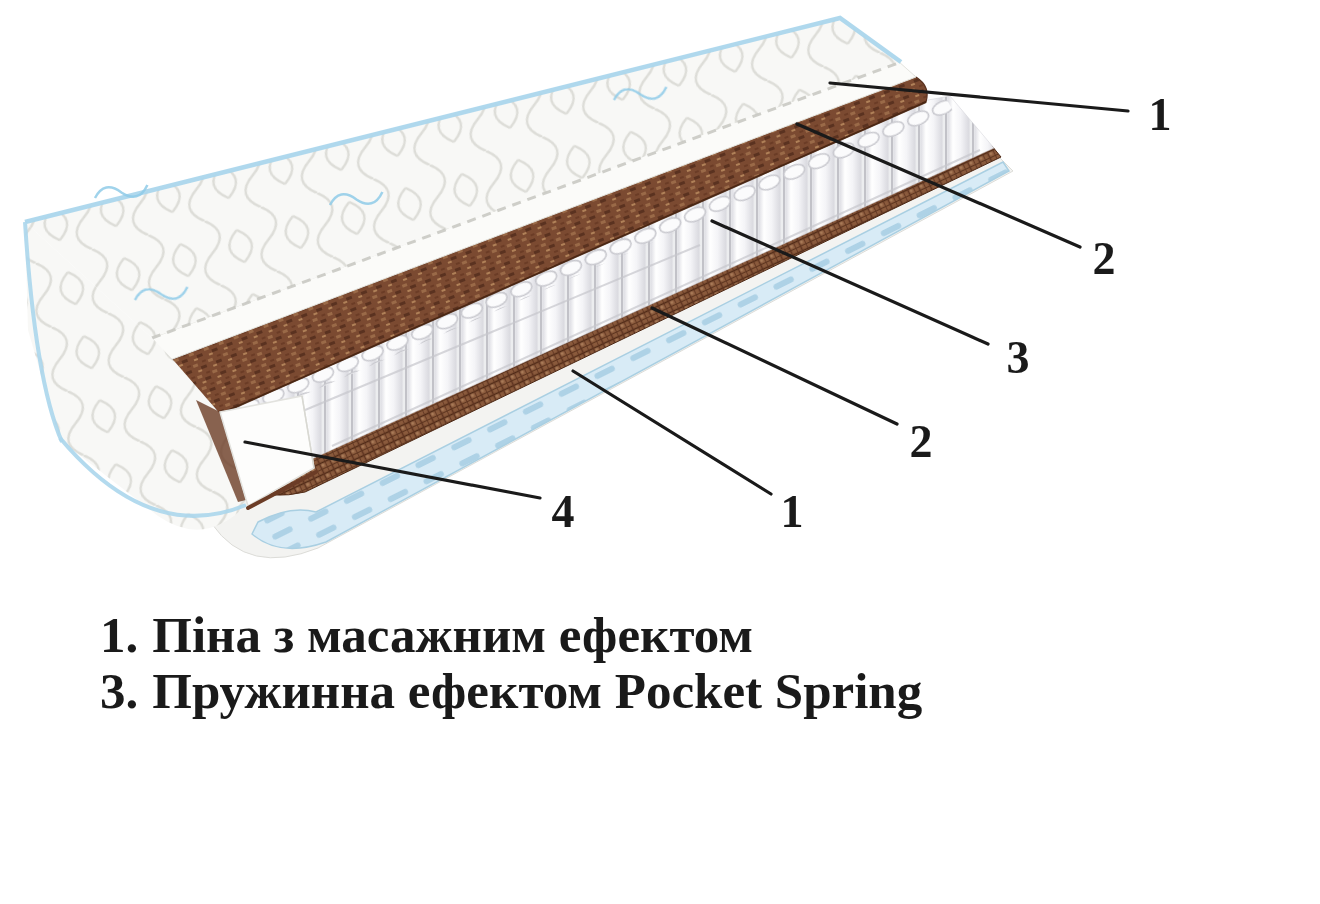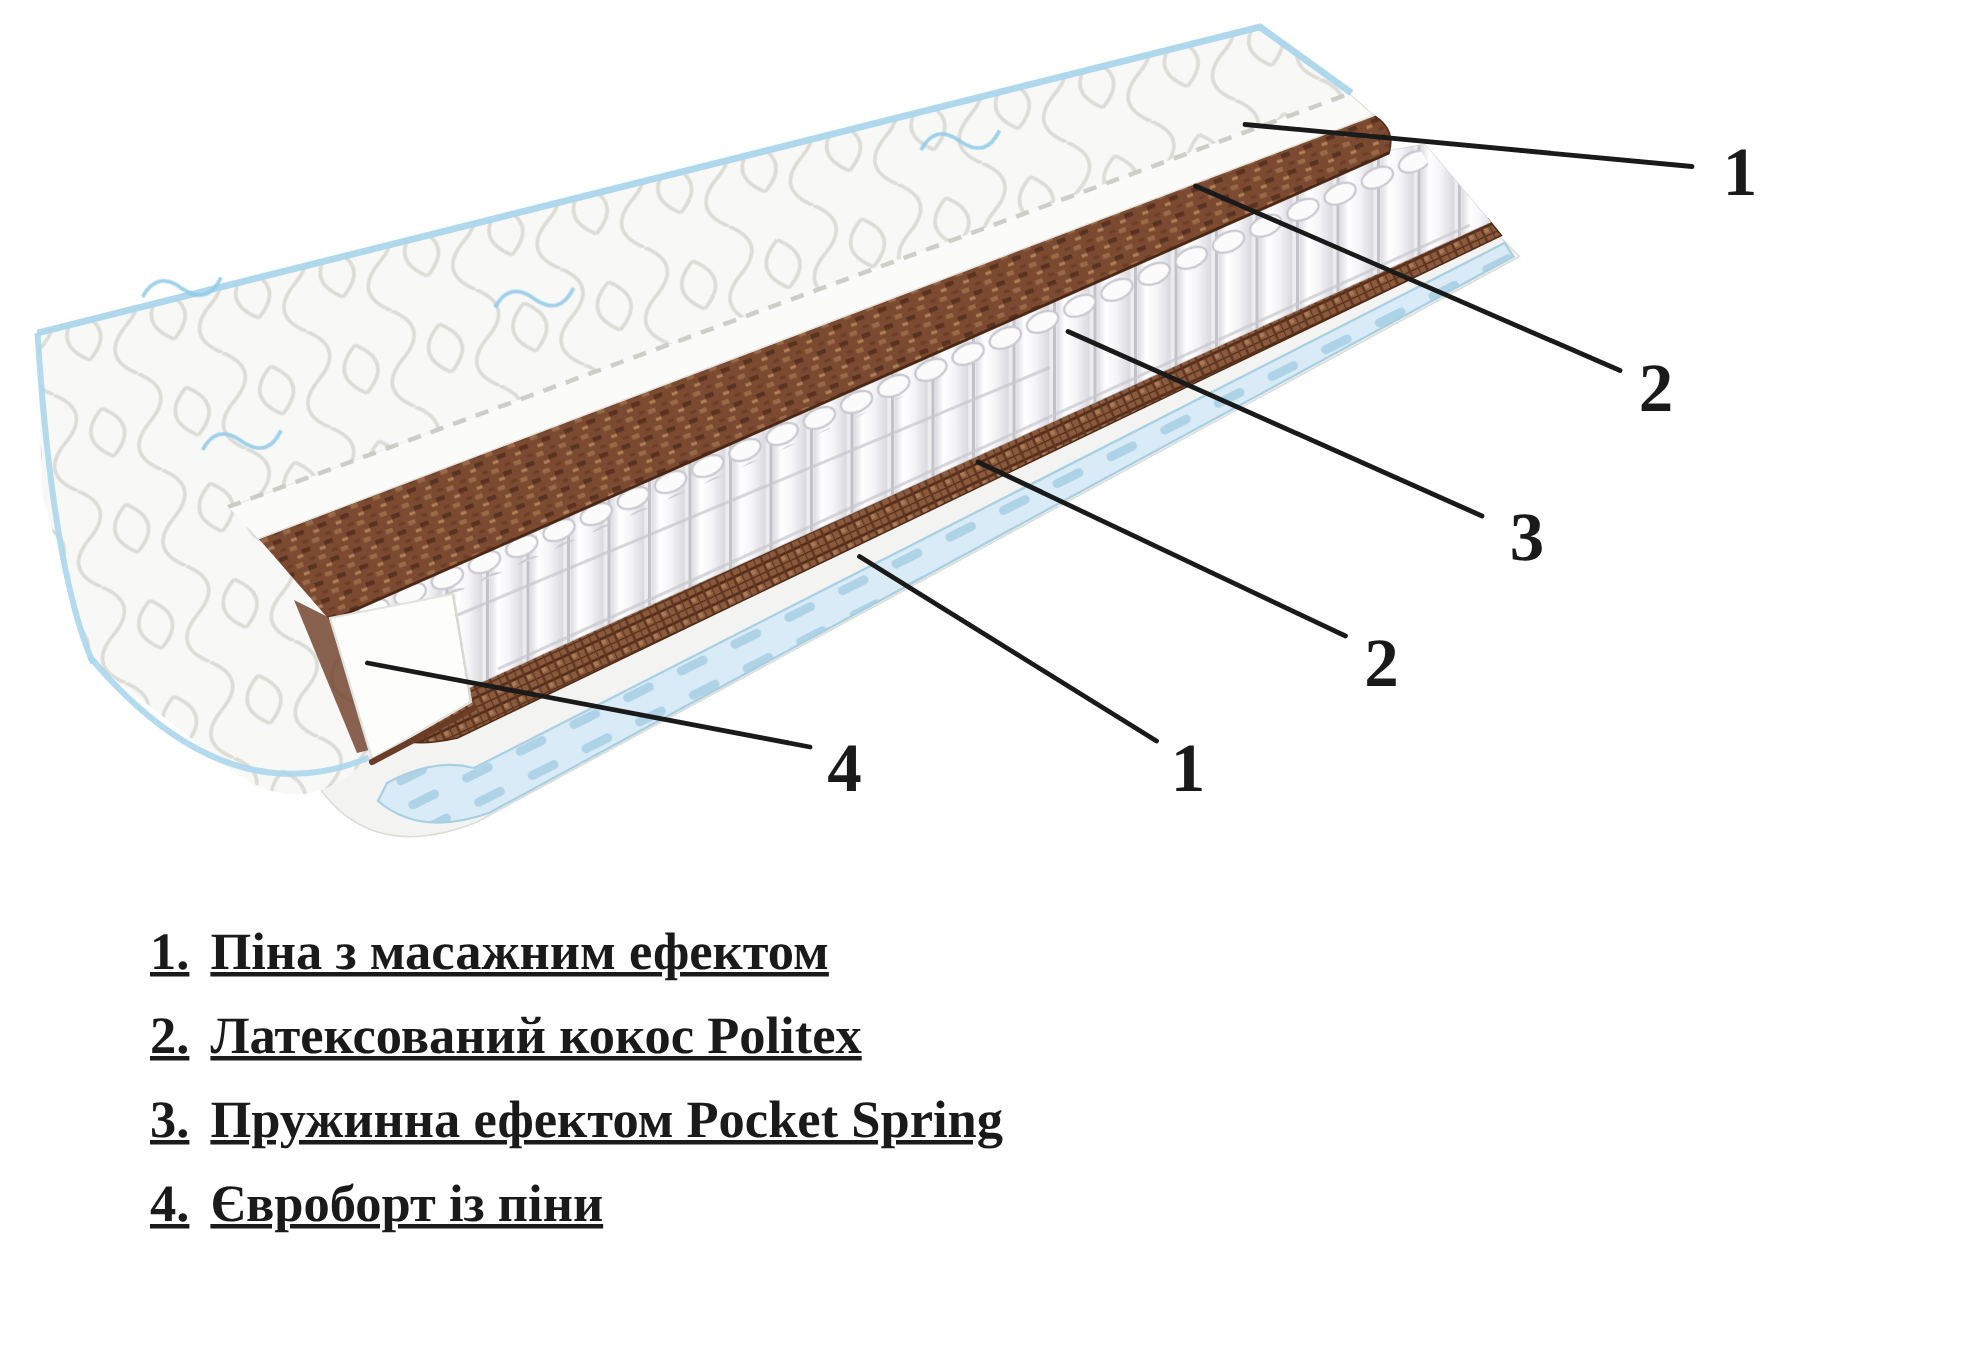--- a/index.html
+++ b/index.html
@@ -2,21 +2,21 @@
 <html style="--page-bg: #ffffff; --line-black: #1a1a1a; --coconut: #7b4a31; --coconut-dark: #5a3220; --coconut-edge: #46230f; --grid-brown: #8a5a3c; --spring-white: #f6f6f8; --spring-line: #c2c2c8; --base-blue: #d8ebf6; --base-blue-dash: #aed2e6; --piping-blue: #abd6ec; --logo-blue: #8fcbe8; --fabric-line: #ddddd8; --tray-white: #f3f3f1;"><head>
 <meta charset="utf-8">
 <style>
   html,body{margin:0;padding:0;background:#ffffff;}
   .stage{position:relative;width:1320px;height:904px;background:var(--page-bg,#ffffff);overflow:hidden;
          font-family:"Liberation Serif","DejaVu Serif",serif;}
   .stage svg{position:absolute;left:0;top:0;}
   .callout-num{font-family:"Liberation Serif","DejaVu Serif",serif;font-weight:700;font-size:46px;
                fill:var(--line-black,#1a1a1a);text-anchor:middle;}
   .legend{position:absolute;left:100px;top:607px;color:var(--line-black,#111111);}
-  .legend-row{height:56px;line-height:56px;font-size:35px;font-weight:700;white-space:nowrap;text-decoration:underline;}
+  .legend-row{height:56px;line-height:56px;font-size:51px;font-weight:700;white-space:nowrap;}
   .legend-row .num{margin-right:14px;}
 </style>
 </head>
 <body>
 
 <div class="stage">
 
   <svg width="1320" height="904" viewBox="0 0 1320 904">
     <defs>
       <linearGradient id="cyl" x1="0" y1="0" x2="1" y2="0">
@@ -122,22 +122,16 @@
       <text class="callout-num" x="792" y="527">1</text>
       <text class="callout-num" x="563" y="527">4</text>
     </g>
   </svg>
 
   <div class="legend">
     <div class="legend-row">
       <span class="num">1.</span><span class="lbl">Піна з масажним ефектом</span>
     </div>
     <div class="legend-row">
-      <span class="num">2.</span><span class="lbl">Латексований кокос Politex</span>
-    </div>
-    <div class="legend-row">
       <span class="num">3.</span><span class="lbl">Пружинна ефектом Pocket Spring</span>
-    </div>
-    <div class="legend-row">
-      <span class="num">4.</span><span class="lbl">Євроборт із піни</span>
     </div>
   </div>
 </div>
 
 </body></html>

